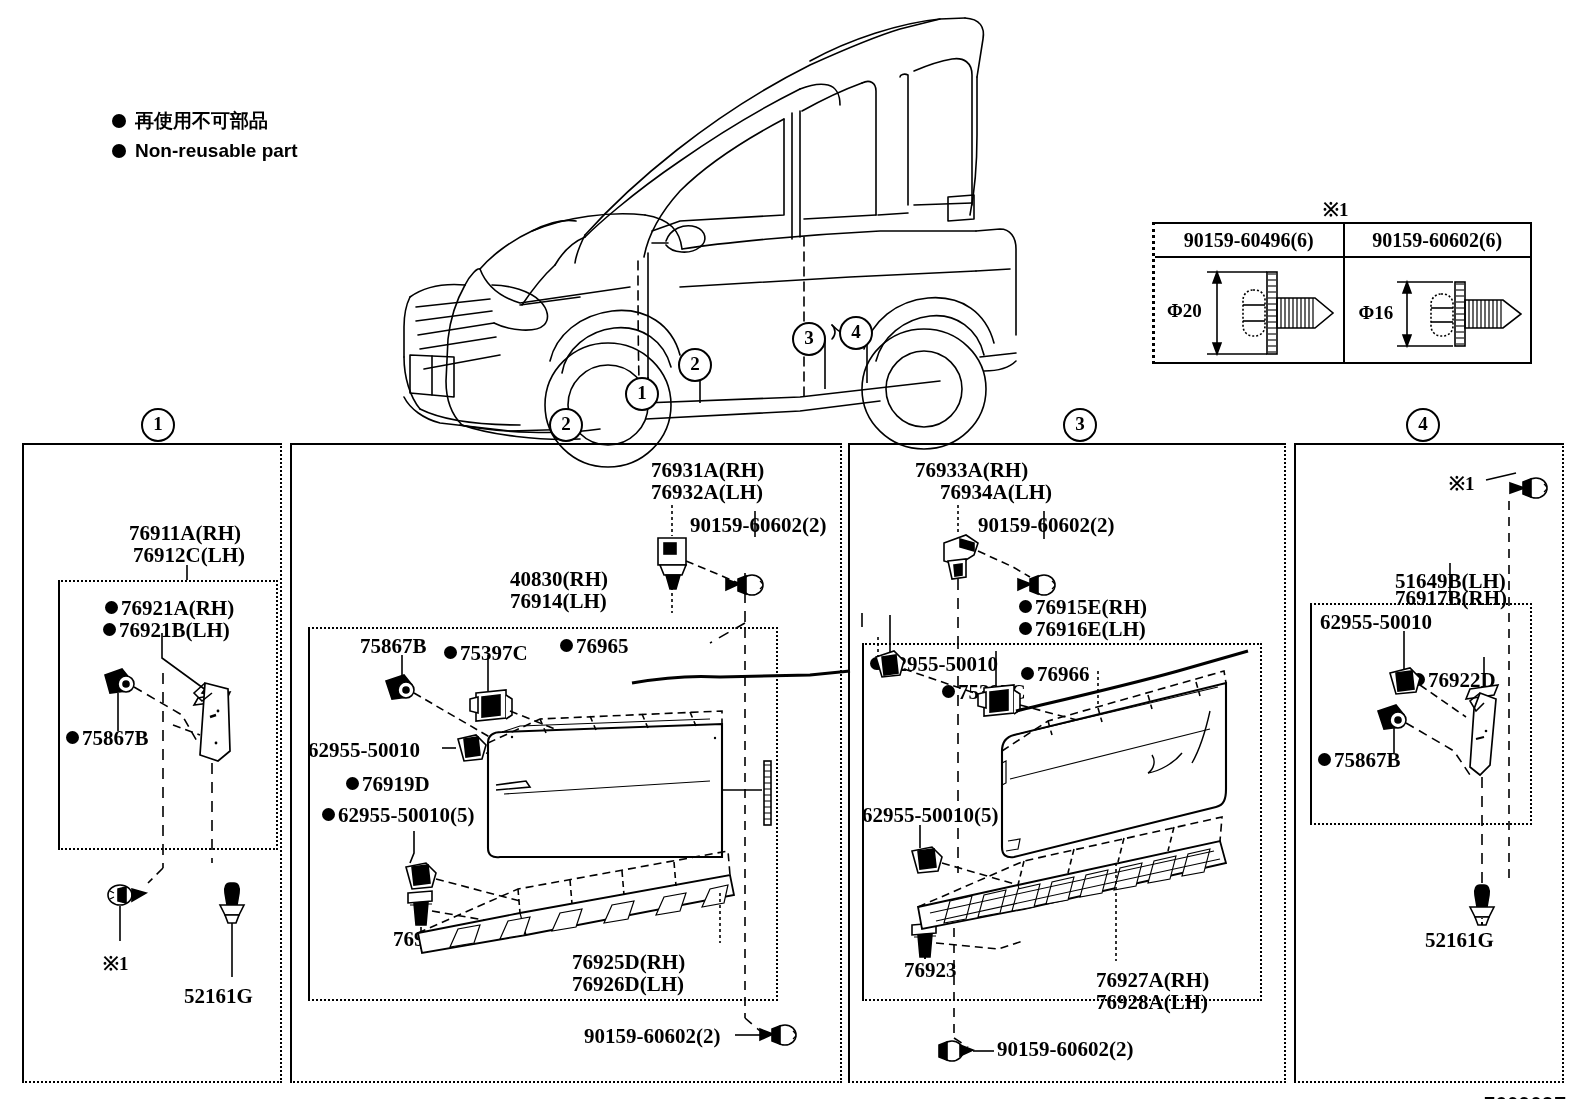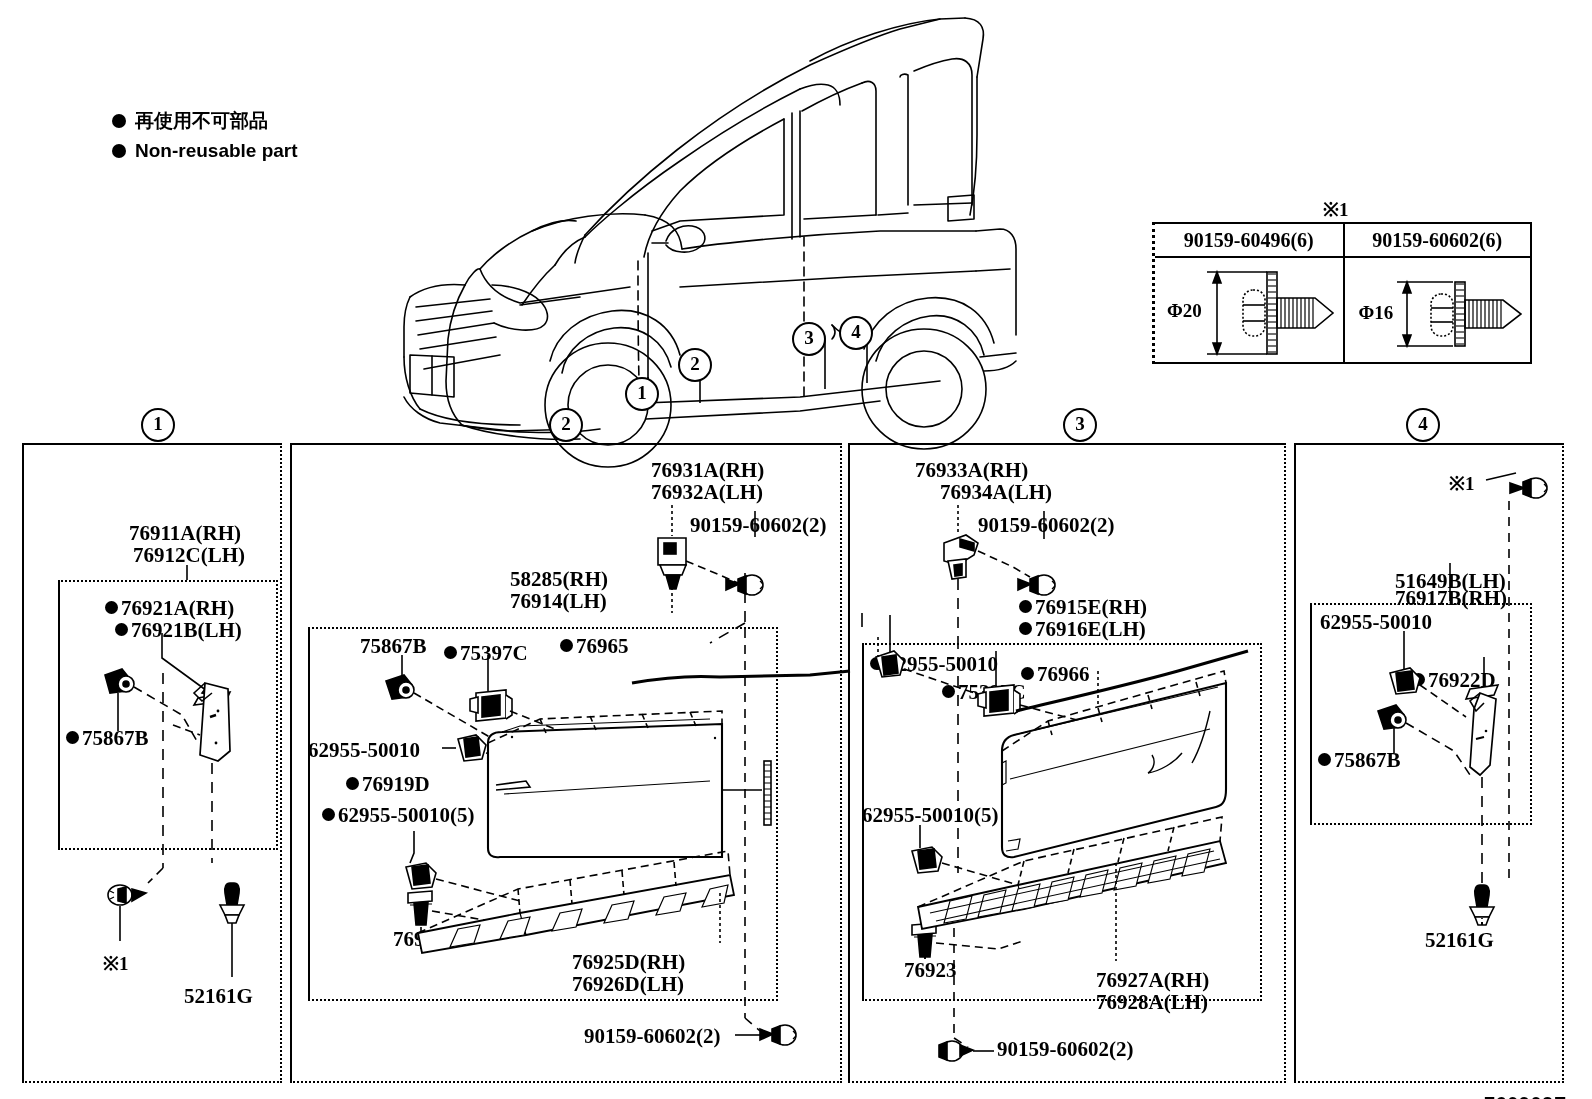--- a/index.html
+++ b/index.html
@@ -265,21 +265,21 @@
   </div>
 </div>
 
 <div class="circnum" style="left:141px; top:408px;">1</div>
 <div class="panel dash" style="left:22px; top:443px; width:260px; height:640px;"></div>
 <div class="inner dash" style="left:58px; top:580px; width:220px; height:270px;"></div>
 
 <div class="lbl pn" style="left:129px; top:521px;">76911A(RH)</div>
 <div class="lbl pn" style="left:133px; top:543px;">76912C(LH)</div>
 <div class="lbl pn" style="left:105px; top:596px;"><span class="dot"></span><span>76921A(RH)</span></div>
-<div class="lbl pn" style="left:115px; top:618px;"><span class="dot"></span><span>76921B(LH)</span></div>
+<div class="lbl pn" style="left:103px; top:618px;"><span class="dot"></span><span>76921B(LH)</span></div>
 <div class="lbl pn" style="left:66px; top:726px;"><span class="dot"></span><span>75867B</span></div>
 <div class="lbl pn" style="left:103px; top:950px; font-size:19px;">※1</div>
 <div class="lbl pn" style="left:184px; top:984px;">52161G</div>
 
 <svg width="262" height="642" style="left:22px; top:443px;">
   <g stroke="#000" fill="none" stroke-width="1.6">
 
     <line x1="165" y1="122" x2="165" y2="137"></line>
 
     <path d="M140 190 L 140 215 L 192 253"></path>
@@ -324,21 +324,21 @@
   </g>
 </svg>
 
 <div class="circnum" style="left:549px; top:408px;">2</div>
 <div class="panel dash" style="left:290px; top:443px; width:552px; height:640px;"></div>
 <div class="inner dash" style="left:308px; top:627px; width:470px; height:374px;"></div>
 
 <div class="lbl pn" style="left:651px; top:458px;">76931A(RH)</div>
 <div class="lbl pn" style="left:651px; top:480px;text-align:right;">76932A(LH)</div>
 <div class="lbl pn" style="left:690px; top:513px;">90159-60602(2)</div>
-<div class="lbl pn" style="left:510px; top:567px;">58285(RH)</div>
+<div class="lbl pn" style="left:510px; top:567px;">40830(RH)</div>
 <div class="lbl pn" style="left:510px; top:589px;">76914(LH)</div>
 <div class="lbl pn" style="left:360px; top:634px;">75867B</div>
 <div class="lbl pn" style="left:444px; top:641px;"><span class="dot"></span><span>75397C</span></div>
 <div class="lbl pn" style="left:560px; top:634px;"><span class="dot"></span><span>76965</span></div>
 <div class="lbl pn" style="left:308px; top:738px;">62955-50010</div>
 <div class="lbl pn" style="left:346px; top:772px;"><span class="dot"></span><span>76919D</span></div>
 <div class="lbl pn" style="left:322px; top:803px;"><span class="dot"></span><span>62955-50010(5)</span></div>
 <div class="lbl pn" style="left:393px; top:927px;">76923</div>
 <div class="lbl pn" style="left:572px; top:950px;">76925D(RH)</div>
 <div class="lbl pn" style="left:572px; top:972px;">76926D(LH)</div>

